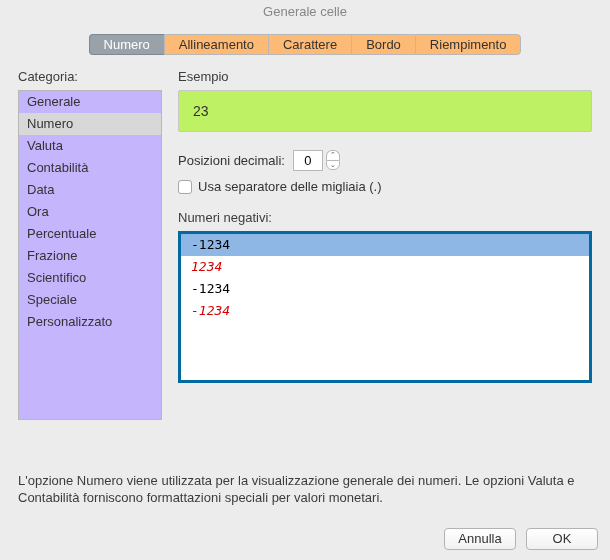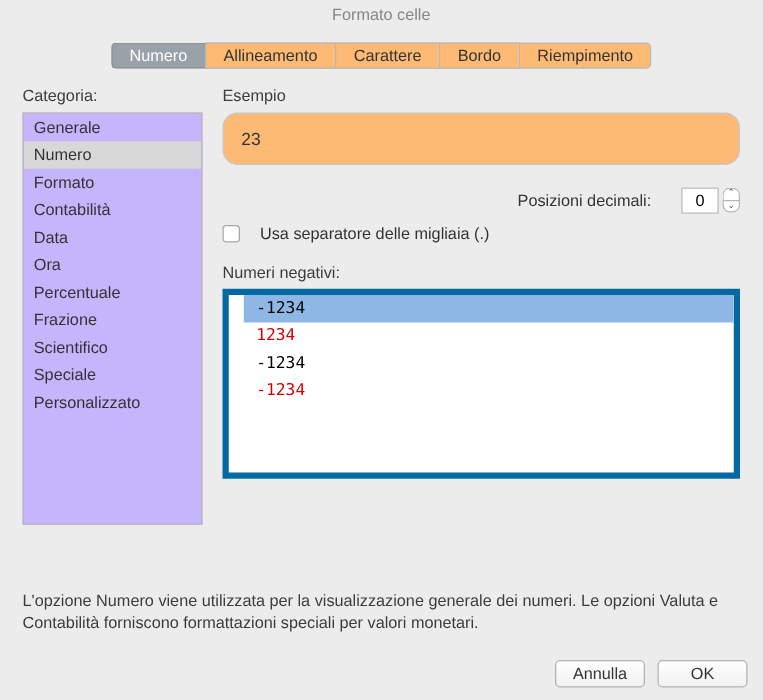--- a/index.html
+++ b/index.html
@@ -64,35 +64,34 @@
     font-size: 13px;
   }
   .category-item {
     padding: 2px 8px;
     line-height: 18px;
     color: #333;
     cursor: default;
   }
   .category-item.selected { background: #d8d8d8; }
   .example-box {
-    background: #fdba74;
+    background: #bef264;
     border: 1px solid #c7c7c7;
-    border-radius: 12px;
+    border-radius: 2px;
     padding: 12px 14px;
     margin-bottom: 18px;
     font-size: 14px;
     color: #333;
   }
   .decimals-row {
     display: flex;
     align-items: center;
-    gap: 24px;
+    gap: 8px;
     margin-bottom: 8px;
     font-size: 13px;
-    justify-content: flex-end;
   }
   .spin-input {
     display: flex;
   }
   .spin-input input {
     width: 30px;
     height: 21px;
     border: 1px solid #b8b8b8;
     text-align: center;
     font-size: 13px;
@@ -112,47 +111,46 @@
     line-height: 7px;
     text-align: center;
     color: #555;
     cursor: default;
   }
   .spin-btn:first-child { border-top-left-radius: 6px; border-top-right-radius: 6px; border-bottom: none; }
   .spin-btn:last-child  { border-bottom-left-radius: 6px; border-bottom-right-radius: 6px; }
   .checkbox-row {
     display: flex;
     align-items: center;
-    gap: 16px;
+    gap: 6px;
     margin-bottom: 16px;
     font-size: 13px;
   }
   .chk {
     width: 14px; height: 14px;
     border: 1px solid #a7a7a7;
     border-radius: 3px;
     background: #fff;
   }
   .neg-list {
     background: #fff;
-    border: 5px solid #0369a1;
+    border: 3px solid #0369a1;
     height: 152px;
     font-family: Menlo, Consolas, monospace;
     font-size: 13px;
     overflow: hidden;
-    padding-left: 12px;
   }
   .neg-item {
     padding: 2px 10px;
     line-height: 18px;
     color: #000;
     cursor: default;
     white-space: pre;
   }
-  .neg-item.red { color: #d40000; }
+  .neg-item.red { color: #d40000; font-style: italic; }
   .neg-item.selected { background: #8fb7e6; }
   .description {
     position: absolute;
     left: 18px; right: 6px; top: 472px;
     font-size: 13px;
     color: #3c3c3c;
     line-height: 17px;
   }
   .button-row {
     position: absolute;
@@ -174,40 +172,40 @@
     cursor: default;
     padding: 0 8px;
   }
   .wrapper { position: relative; width: 610px; height: 560px; }
 </style>
 </head>
 <body>
 
 <div class="wrapper">
 
-  <div class="titlebar">Formato celle</div>
+  <div class="titlebar">Generale celle</div>
 
   <div class="content-area">
 
     <div class="tabs">
       <div class="tab active">Numero</div>
       <div class="tab">Allineamento</div>
       <div class="tab">Carattere</div>
       <div class="tab">Bordo</div>
       <div class="tab">Riempimento</div>
     </div>
 
     <div class="main-row">
 
       <div class="left-col">
         <div class="section-label">Categoria:</div>
         <div class="category-list">
           <div class="category-item">Generale</div>
           <div class="category-item selected">Numero</div>
-          <div class="category-item">Formato</div>
+          <div class="category-item">Valuta</div>
           <div class="category-item">Contabilità</div>
           <div class="category-item">Data</div>
           <div class="category-item">Ora</div>
           <div class="category-item">Percentuale</div>
           <div class="category-item">Frazione</div>
           <div class="category-item">Scientifico</div>
           <div class="category-item">Speciale</div>
           <div class="category-item">Personalizzato</div>
         </div>
       </div>

